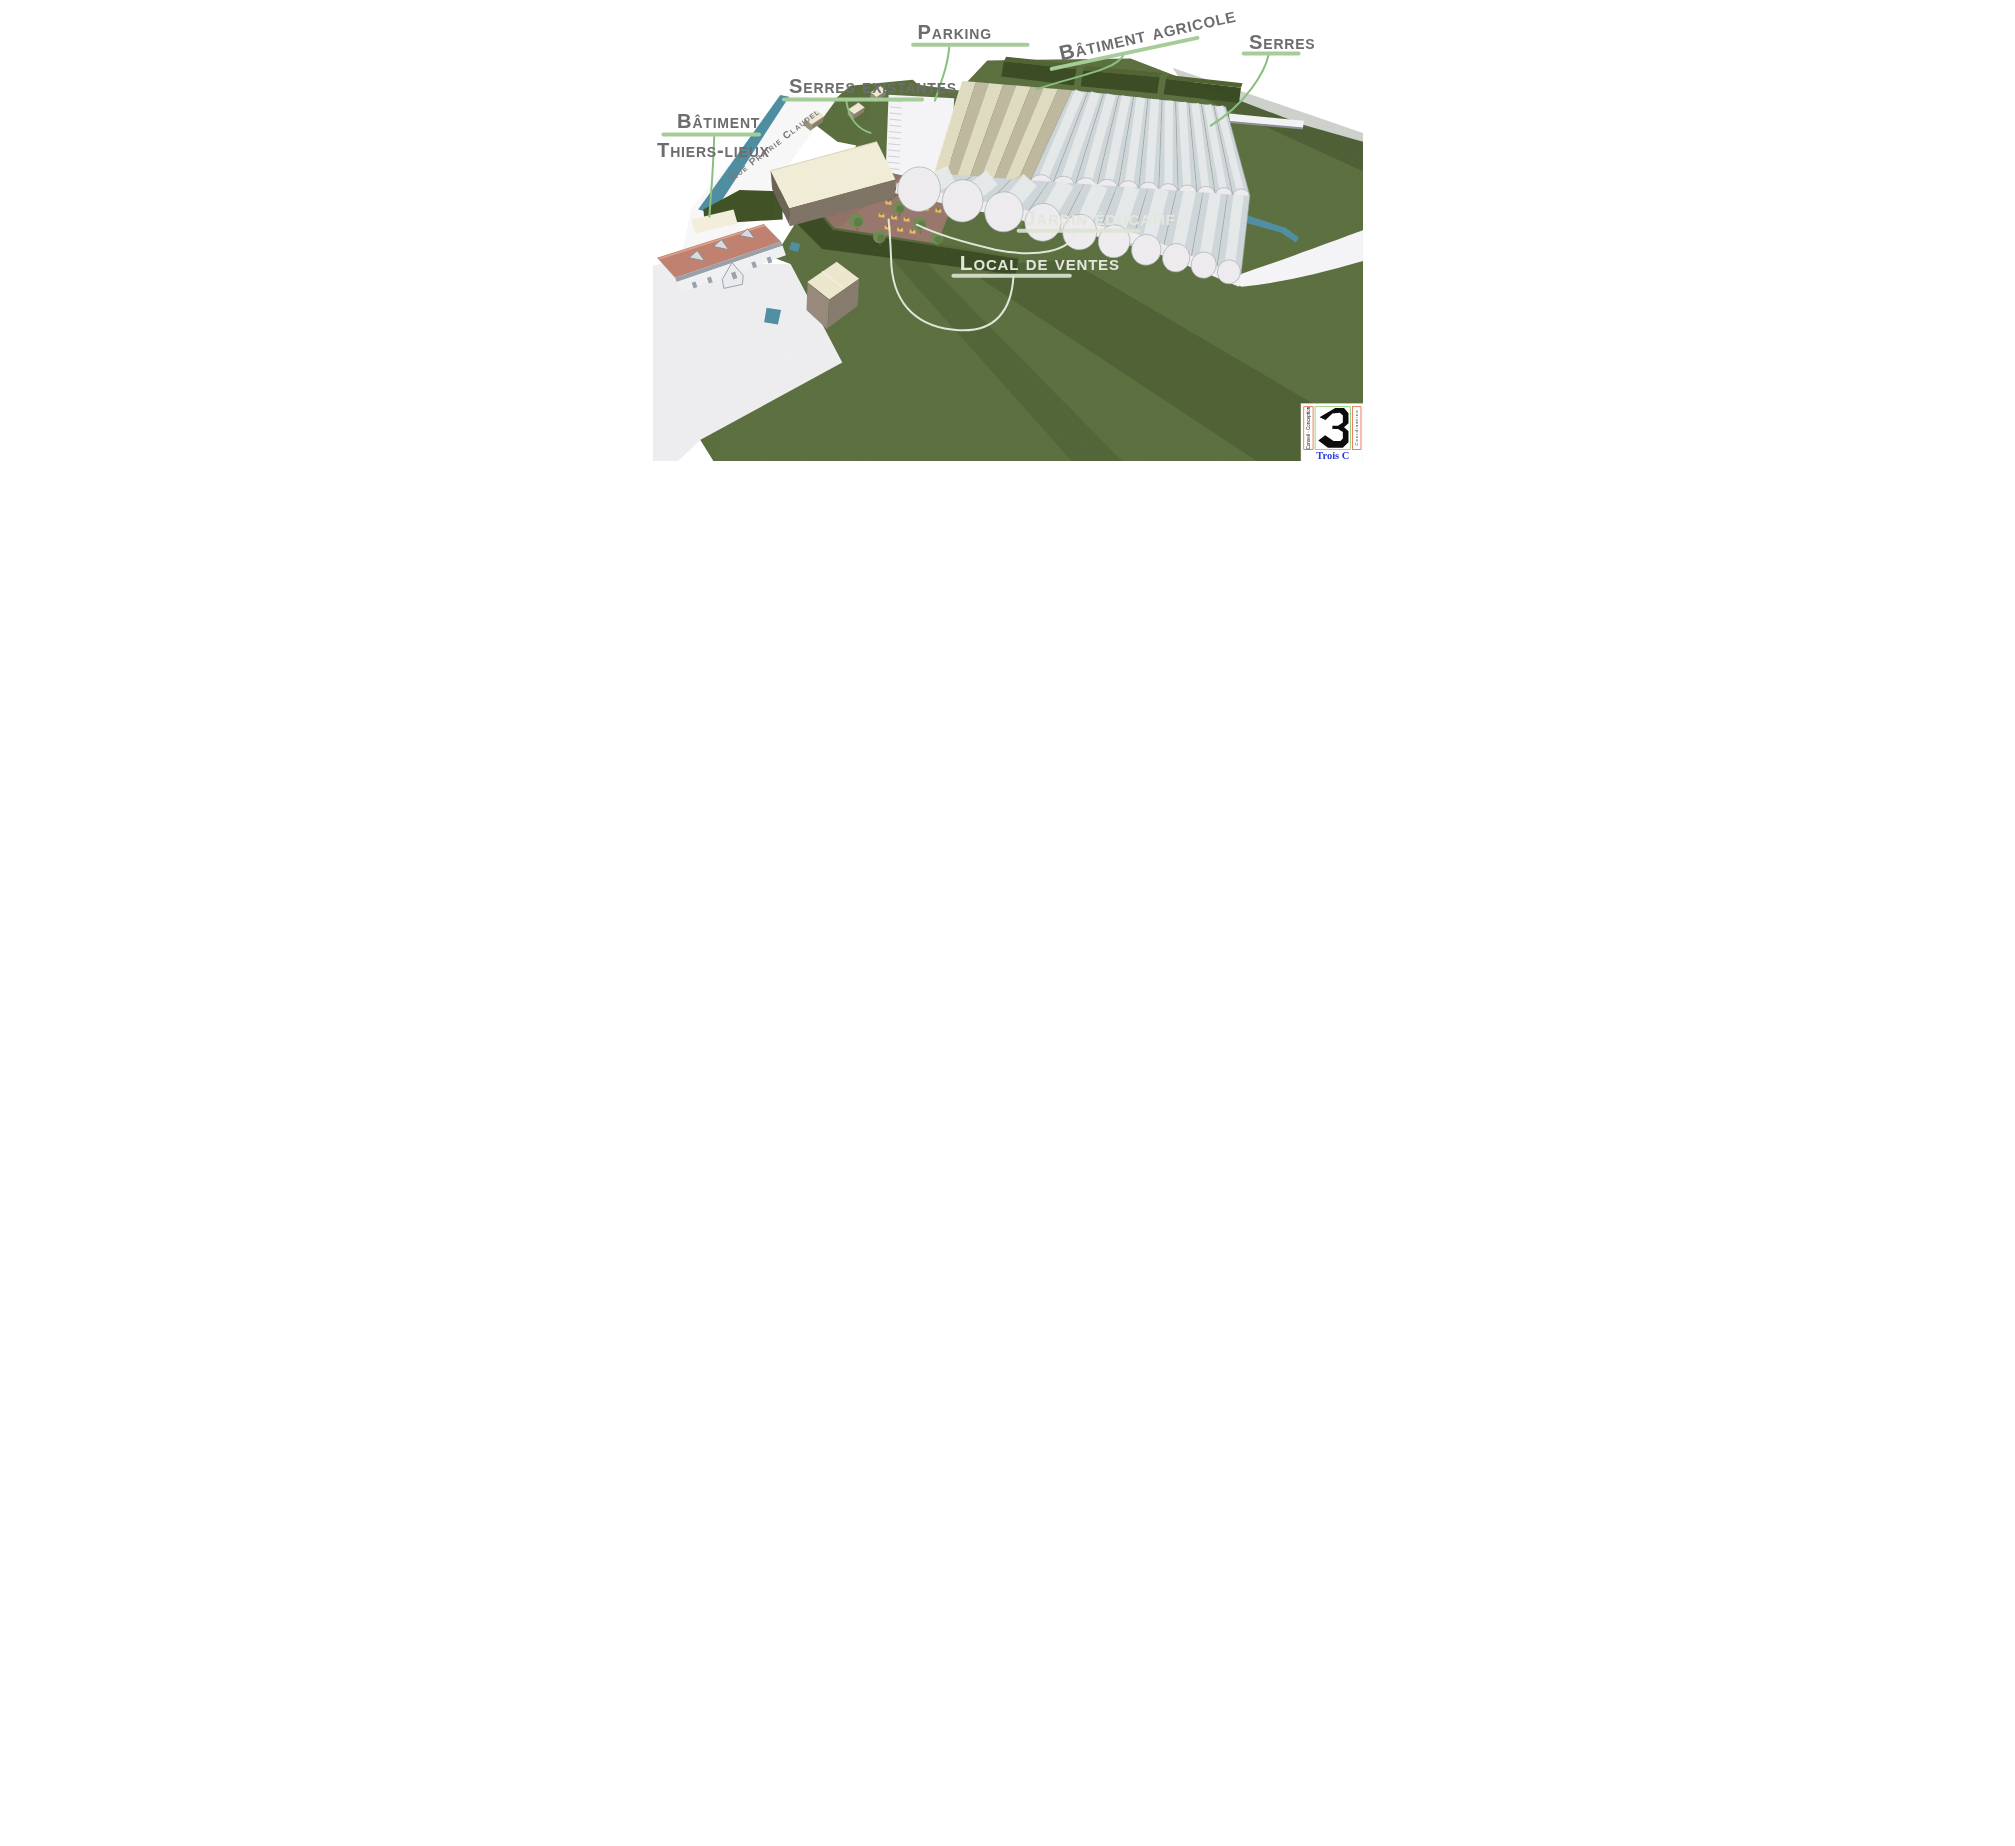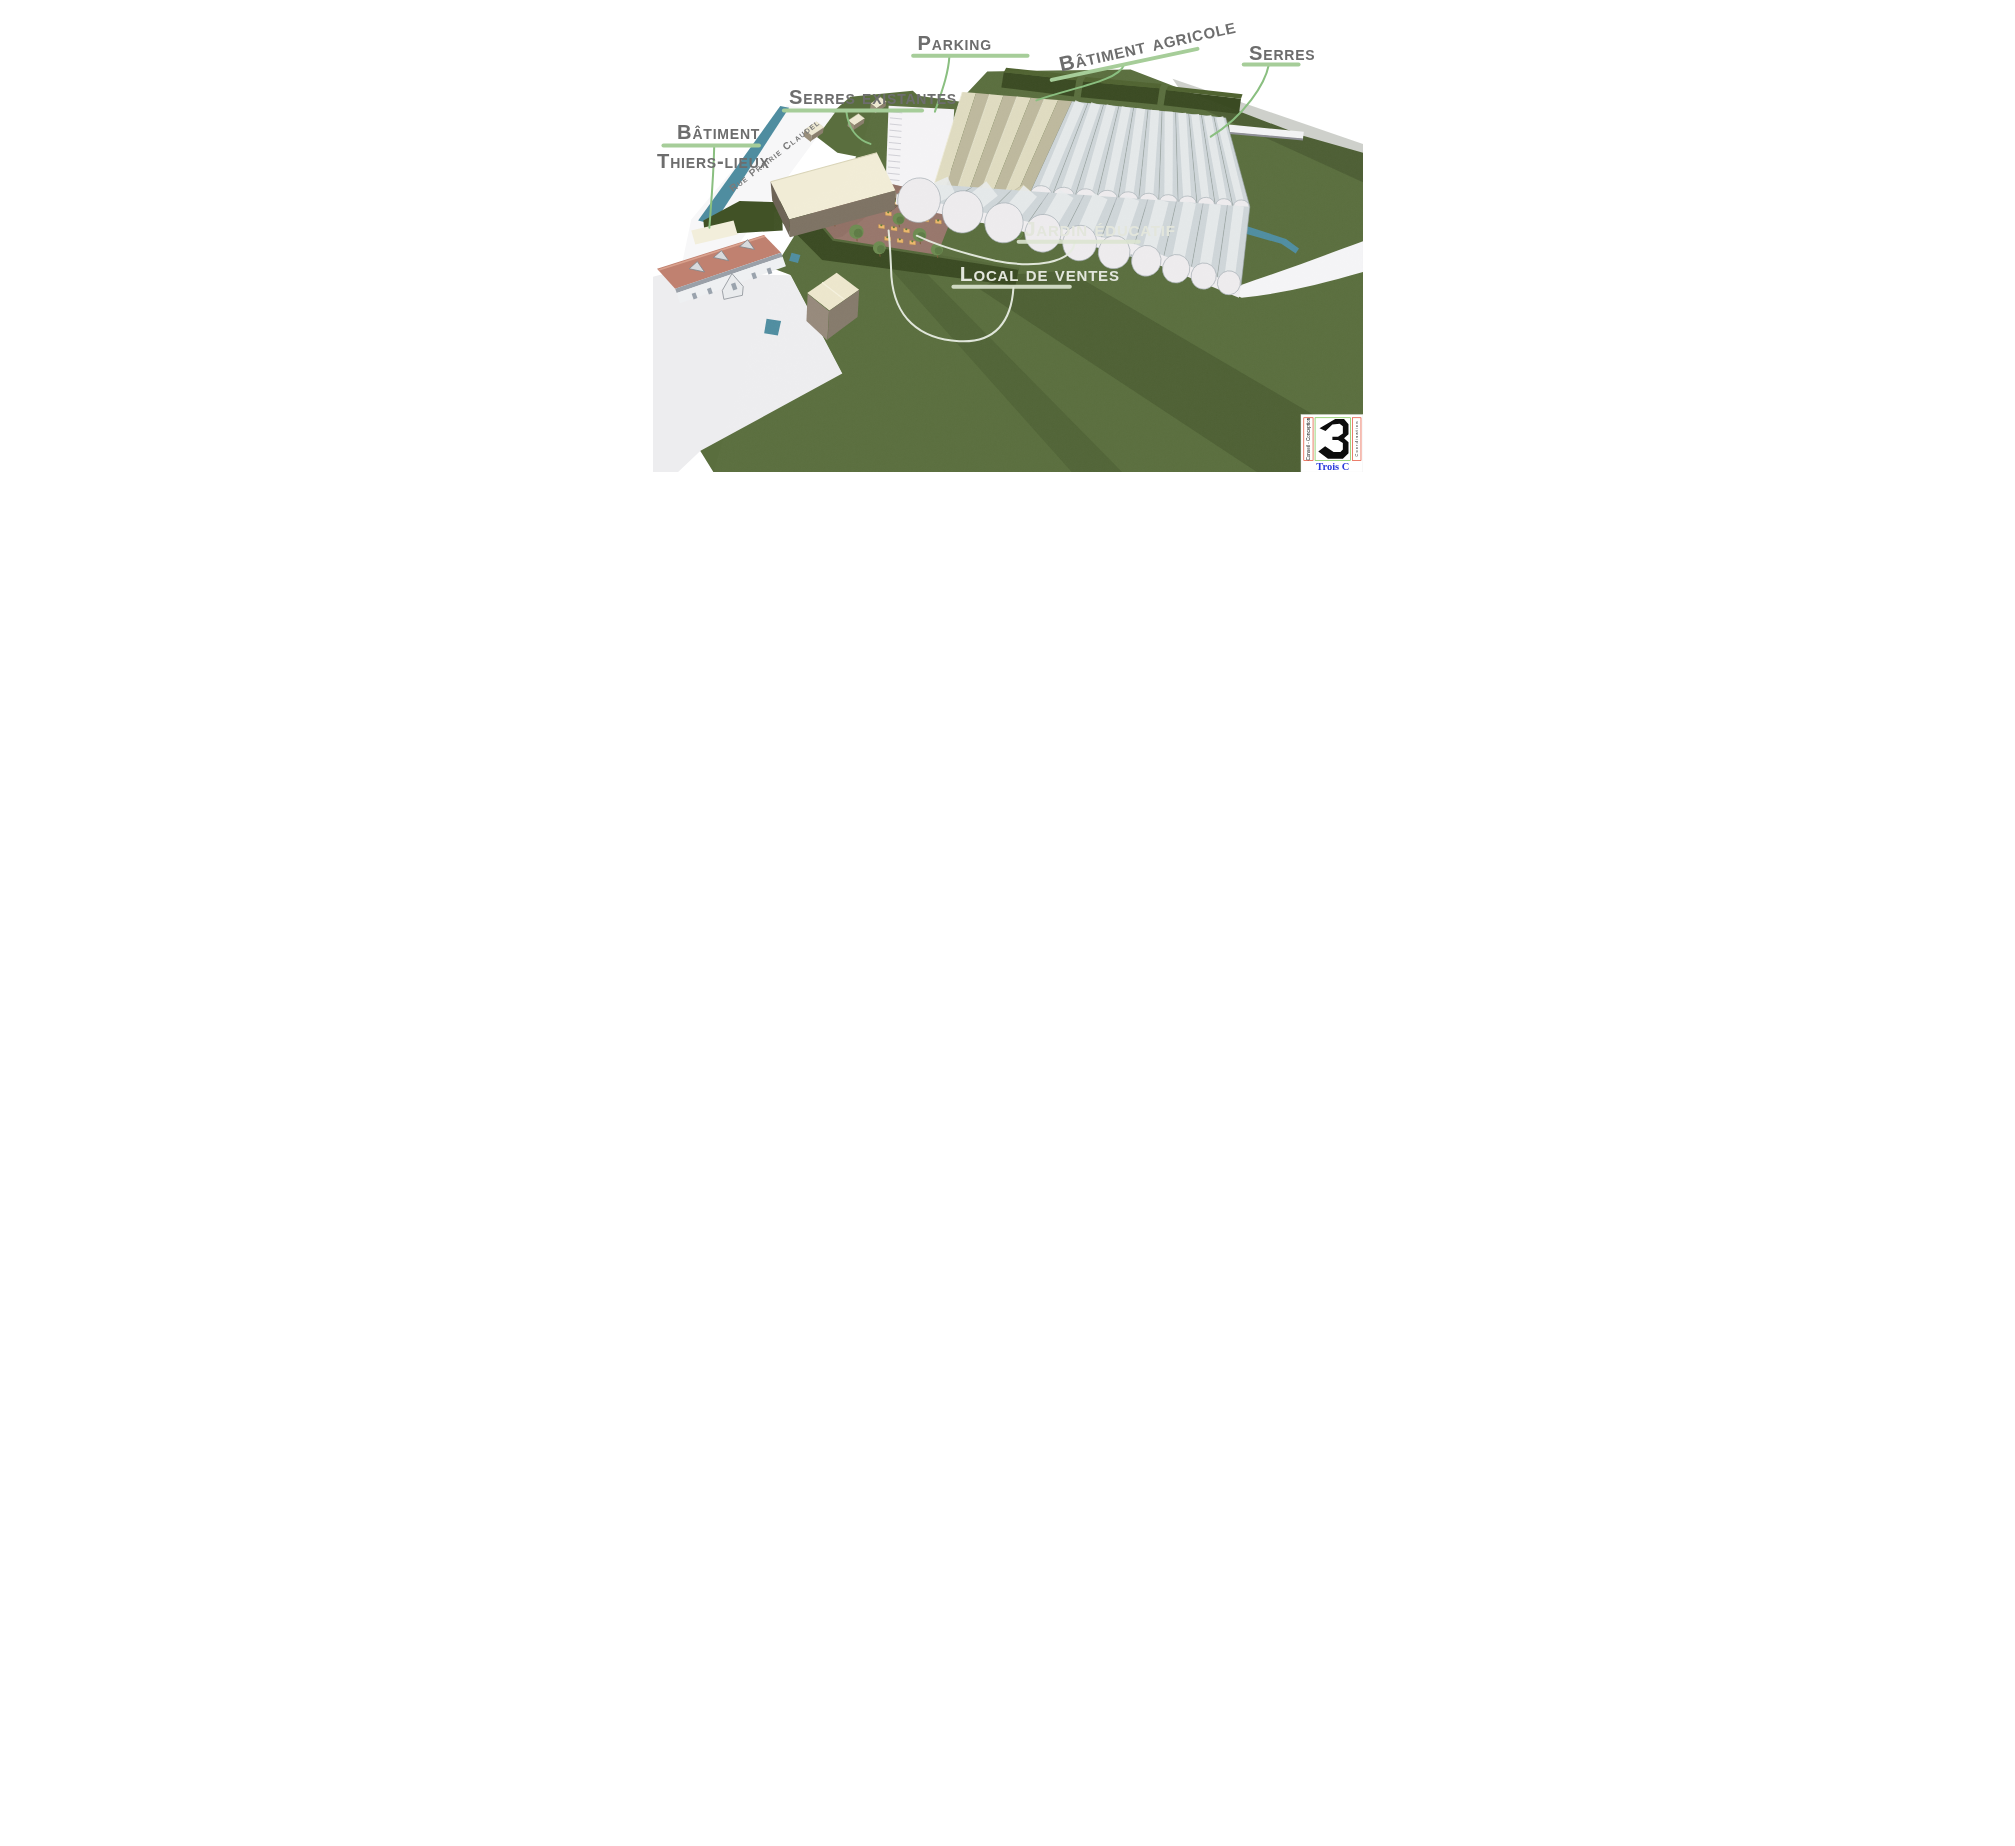--- a/index.html
+++ b/index.html
@@ -1,16 +1,16 @@
 <!DOCTYPE html>
 <html style="font-size:6.4px"><head>
 <meta charset="utf-8">
 <style>
   html,body{margin:0;padding:0;background:#ffffff;font-family:"Liberation Sans",sans-serif;}
-  .stage{width:710px;max-width:100%;margin:11px auto;}
+  .stage{width:710px;max-width:100%;margin:0 auto;}
   svg{display:block;width:100%;height:auto;background:#ffffff;}
   .t-label{font-family:"Liberation Sans",sans-serif;font-weight:700;font-variant:small-caps;
            fill:#6d6d6d;letter-spacing:2px;}
   .t-white{fill:#e3e6dc;}
   .t-street{font-family:"Liberation Sans",sans-serif;font-weight:700;font-variant:small-caps;
             fill:#7b7b7b;letter-spacing:3px;}
   .u-green{stroke:#a6cd99;stroke-width:10;stroke-linecap:round;fill:none;}
   .u-white{stroke:#dce4d0;stroke-width:10;stroke-linecap:round;fill:none;opacity:.9;}
   .l-green{stroke:#8abf80;stroke-width:5;stroke-linecap:round;fill:none;}
   .l-white{stroke:#e7ece2;stroke-width:5;stroke-linecap:round;fill:none;opacity:.95;}

